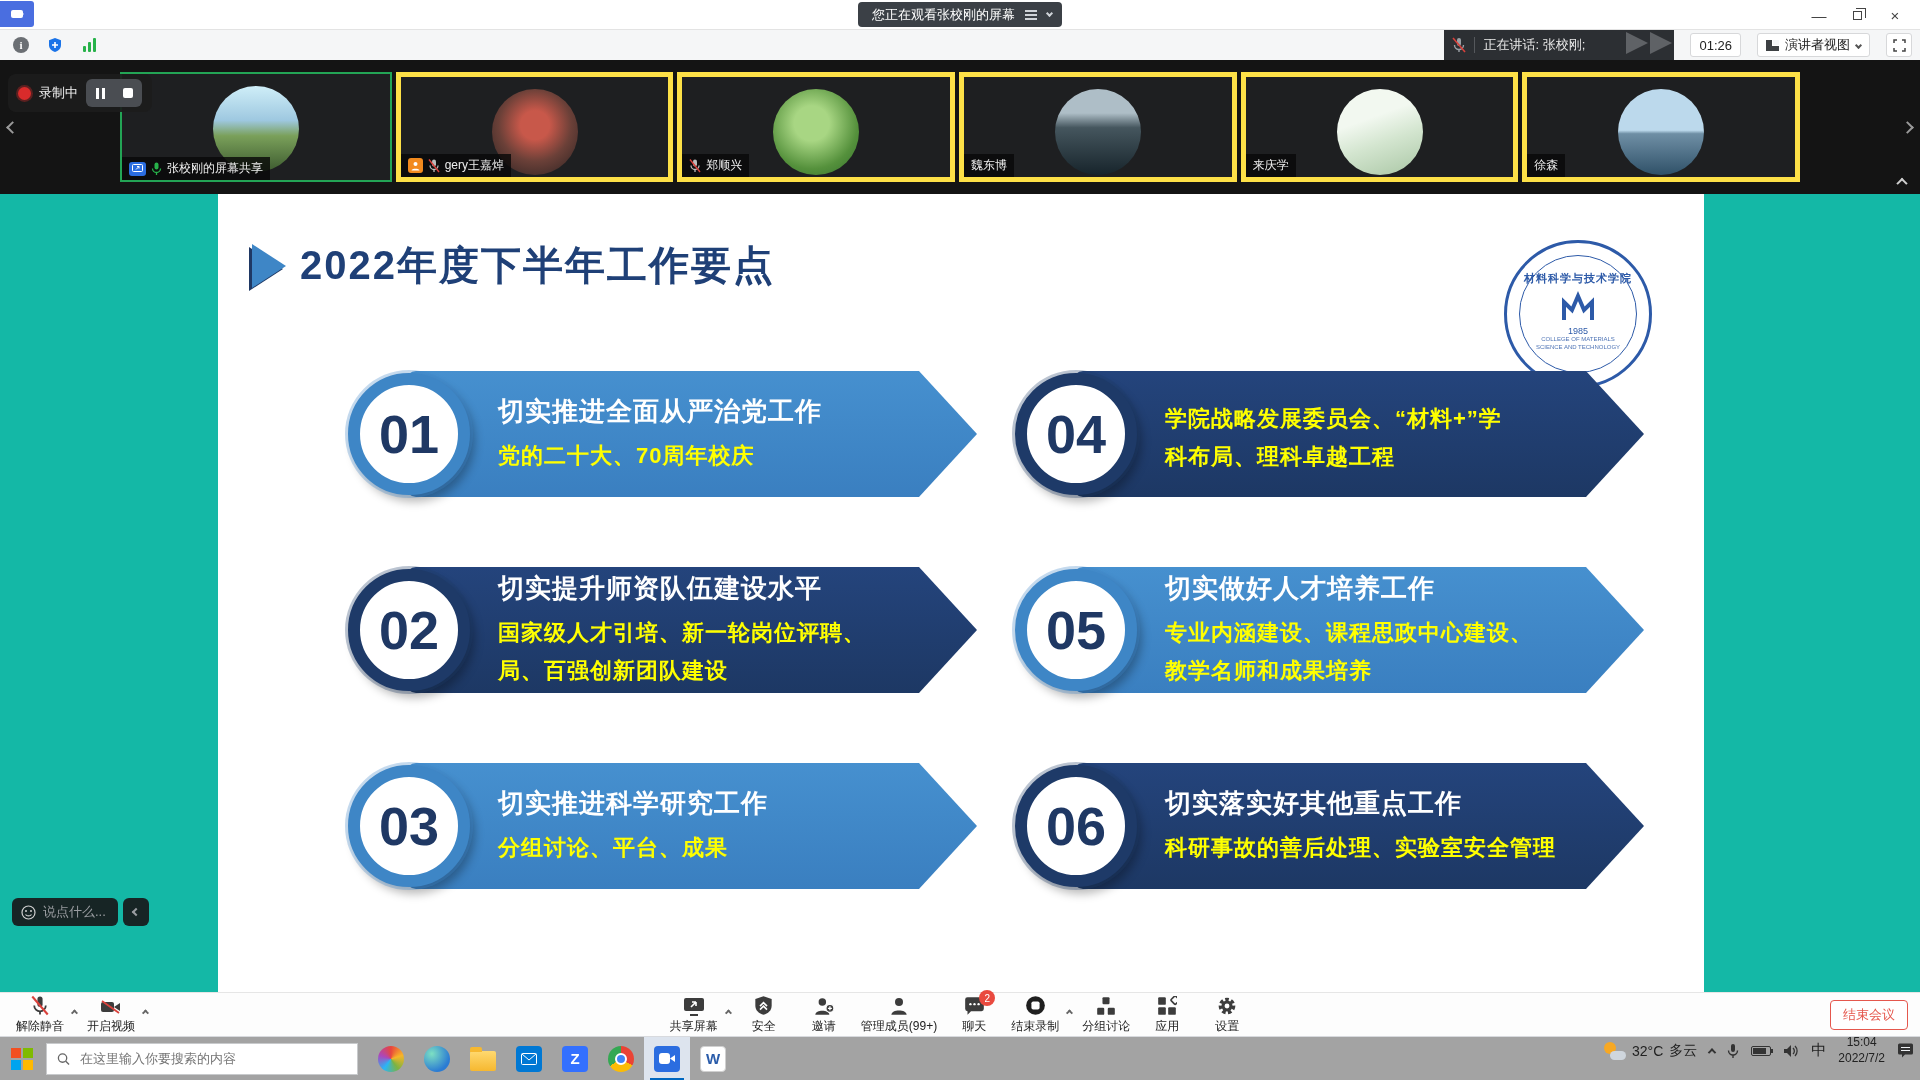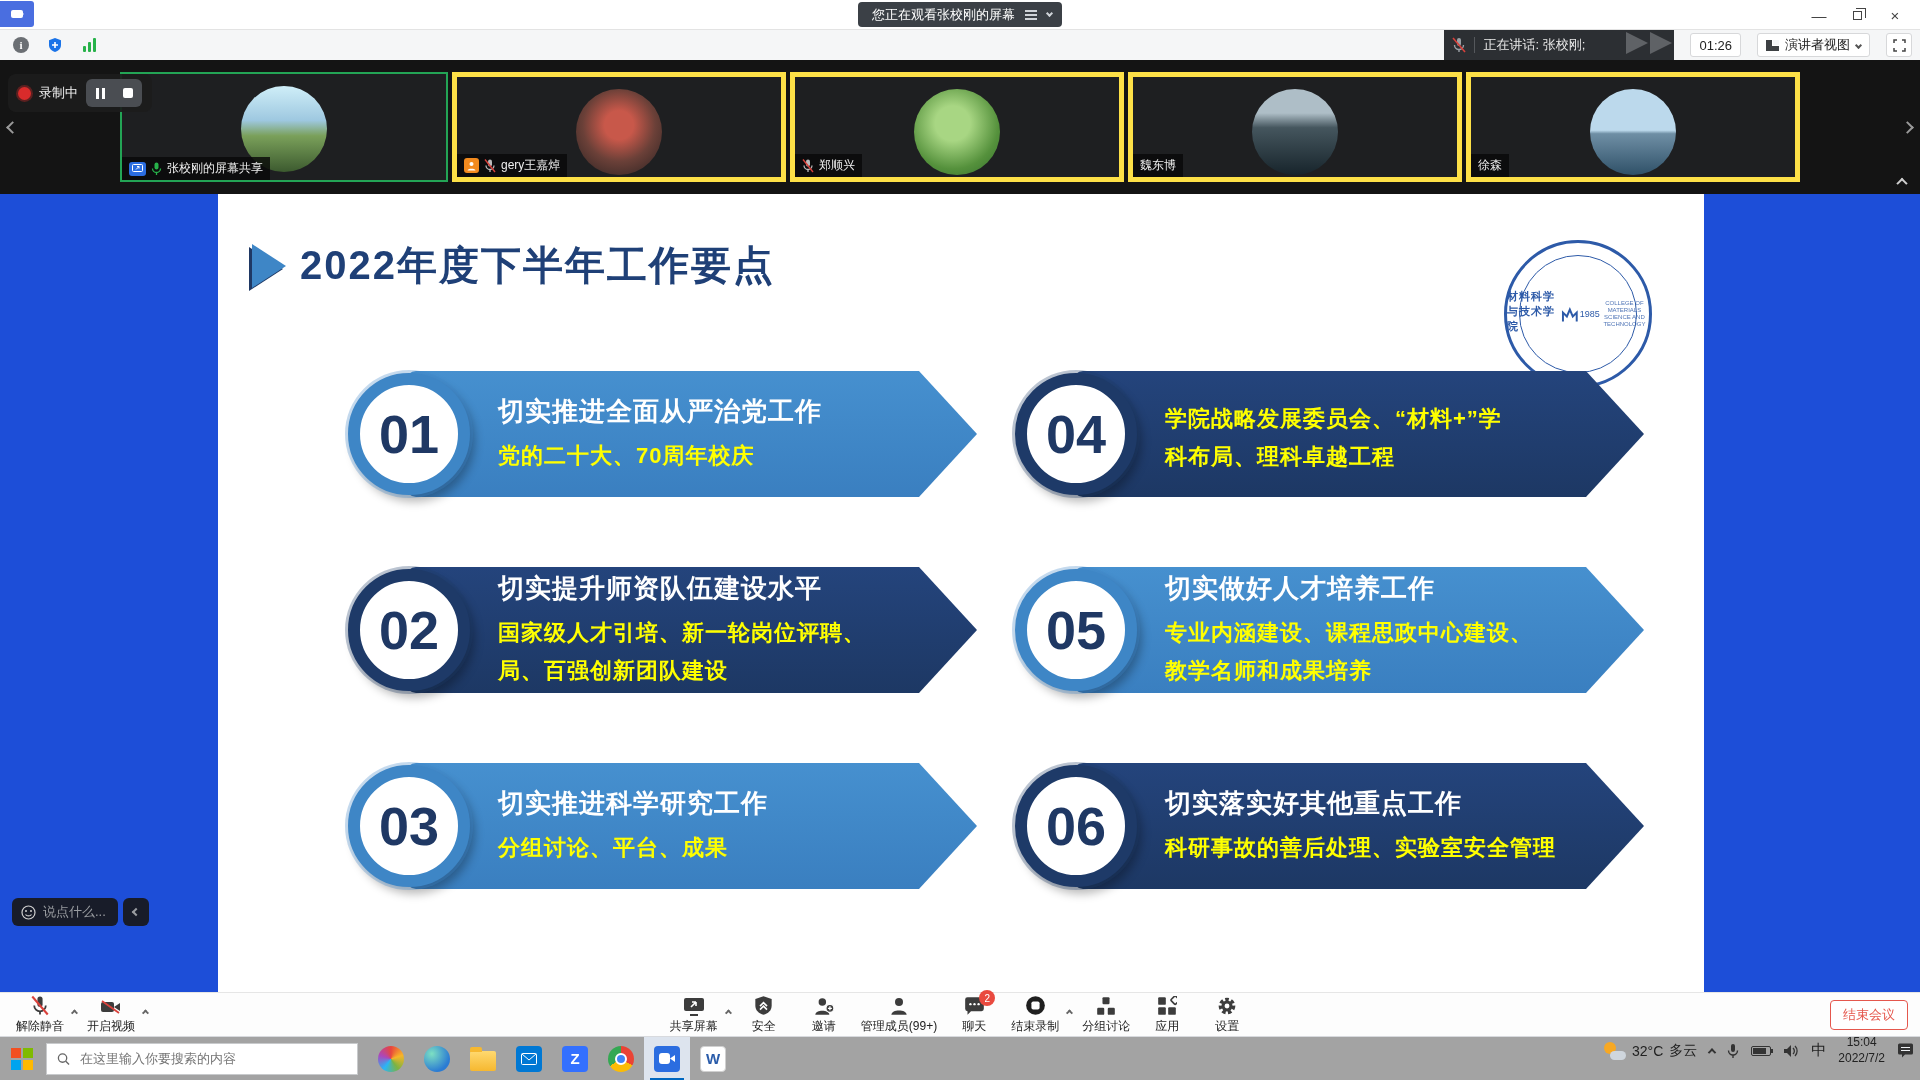--- a/index.html
+++ b/index.html
@@ -66,26 +66,26 @@
   .rec-panel{position:absolute;left:8px;top:14px;height:38px;background:rgba(28,28,28,.92);border-radius:8px;display:flex;align-items:center;gap:8px;padding:0 10px;z-index:5;}
   .rec-dot{width:13px;height:13px;border-radius:50%;background:#d92b2b;box-shadow:0 0 0 2px rgba(217,43,43,.35);}
   .rec-label{color:#f0f0f0;font-size:13px;}
   .rec-controls{background:#4a4d52;border-radius:6px;display:flex;align-items:center;height:28px;}
   .rec-btn{width:28px;height:28px;display:flex;align-items:center;justify-content:center;cursor:pointer;}
   .pause-glyph{display:flex;gap:3px;}
   .pause-glyph b{width:3px;height:11px;background:#fff;display:block;}
   .stop-glyph{width:10px;height:10px;background:#fff;border-radius:2px;}
 
   
-  .main{height:798px;background:#1d4ed8;position:relative;}
+  .main{height:798px;background:#14b8a6;position:relative;}
   .slide{position:absolute;left:218px;top:0;width:1486px;height:798px;background:#fff;overflow:hidden;}
   .slide-head{position:relative;padding:44px 0 0 34px;display:flex;align-items:center;gap:14px;}
   .tri-marker{width:0;height:0;border-top:22px solid transparent;border-bottom:22px solid transparent;border-left:34px solid #3e86c6;filter:drop-shadow(-3px 3px 0 #1f3864);}
   .slide-title{font-size:40px;font-weight:bold;color:#1f4077;letter-spacing:2px;}
-  .school-logo{position:absolute;right:52px;top:46px;width:148px;height:148px;border-radius:50%;border:3px solid #2d5aa8;display:flex;flex-direction:row;align-items:center;justify-content:center;color:#2d5aa8;}
+  .school-logo{position:absolute;right:52px;top:46px;width:148px;height:148px;border-radius:50%;border:3px solid #2d5aa8;display:flex;flex-direction:column;align-items:center;justify-content:center;color:#2d5aa8;}
   .school-logo .ring{position:absolute;inset:12px;border:1px solid #2d5aa8;border-radius:50%;}
   .logo-cn{font-size:11px;font-weight:bold;letter-spacing:1px;margin-top:-6px;}
   .logo-mark{margin:4px 0 2px;}
   .logo-year{font-size:9px;}
   .logo-en{font-size:6px;text-align:center;width:100px;line-height:1.2;opacity:.85;}
   .items{margin:78px 60px 0 130px;display:grid;grid-template-columns:1fr 1fr;column-gap:38px;row-gap:70px;}
   .item{position:relative;height:126px;}
   .banner{position:absolute;left:58px;right:0;top:0;bottom:0;border-radius:10px 0 0 10px;
     clip-path:polygon(0 0,calc(100% - 58px) 0,100% 50%,calc(100% - 58px) 100%,0 100%);
     display:flex;flex-direction:column;justify-content:center;padding:6px 70px 6px 92px;}
@@ -296,20 +296,26 @@
     </div>
   </div>
 
   <div class="tile t4">
     <div class="avatar"></div>
     <div class="name-tag">
       <span>魏东博</span>
     </div>
   </div>
 
+  <div class="tile t5">
+    <div class="avatar"></div>
+    <div class="name-tag">
+      <span>来庆学</span>
+    </div>
+  </div>
 
   <div class="tile t6">
     <div class="avatar"></div>
     <div class="name-tag">
       <span>徐森</span>
     </div>
   </div>
 
   <span class="strip-nav right"><i class="chev chev-right" style="width:9px;height:9px;"></i></span>
   <span class="strip-collapse"><i class="chev chev-up" style="width:8px;height:8px;"></i></span>

